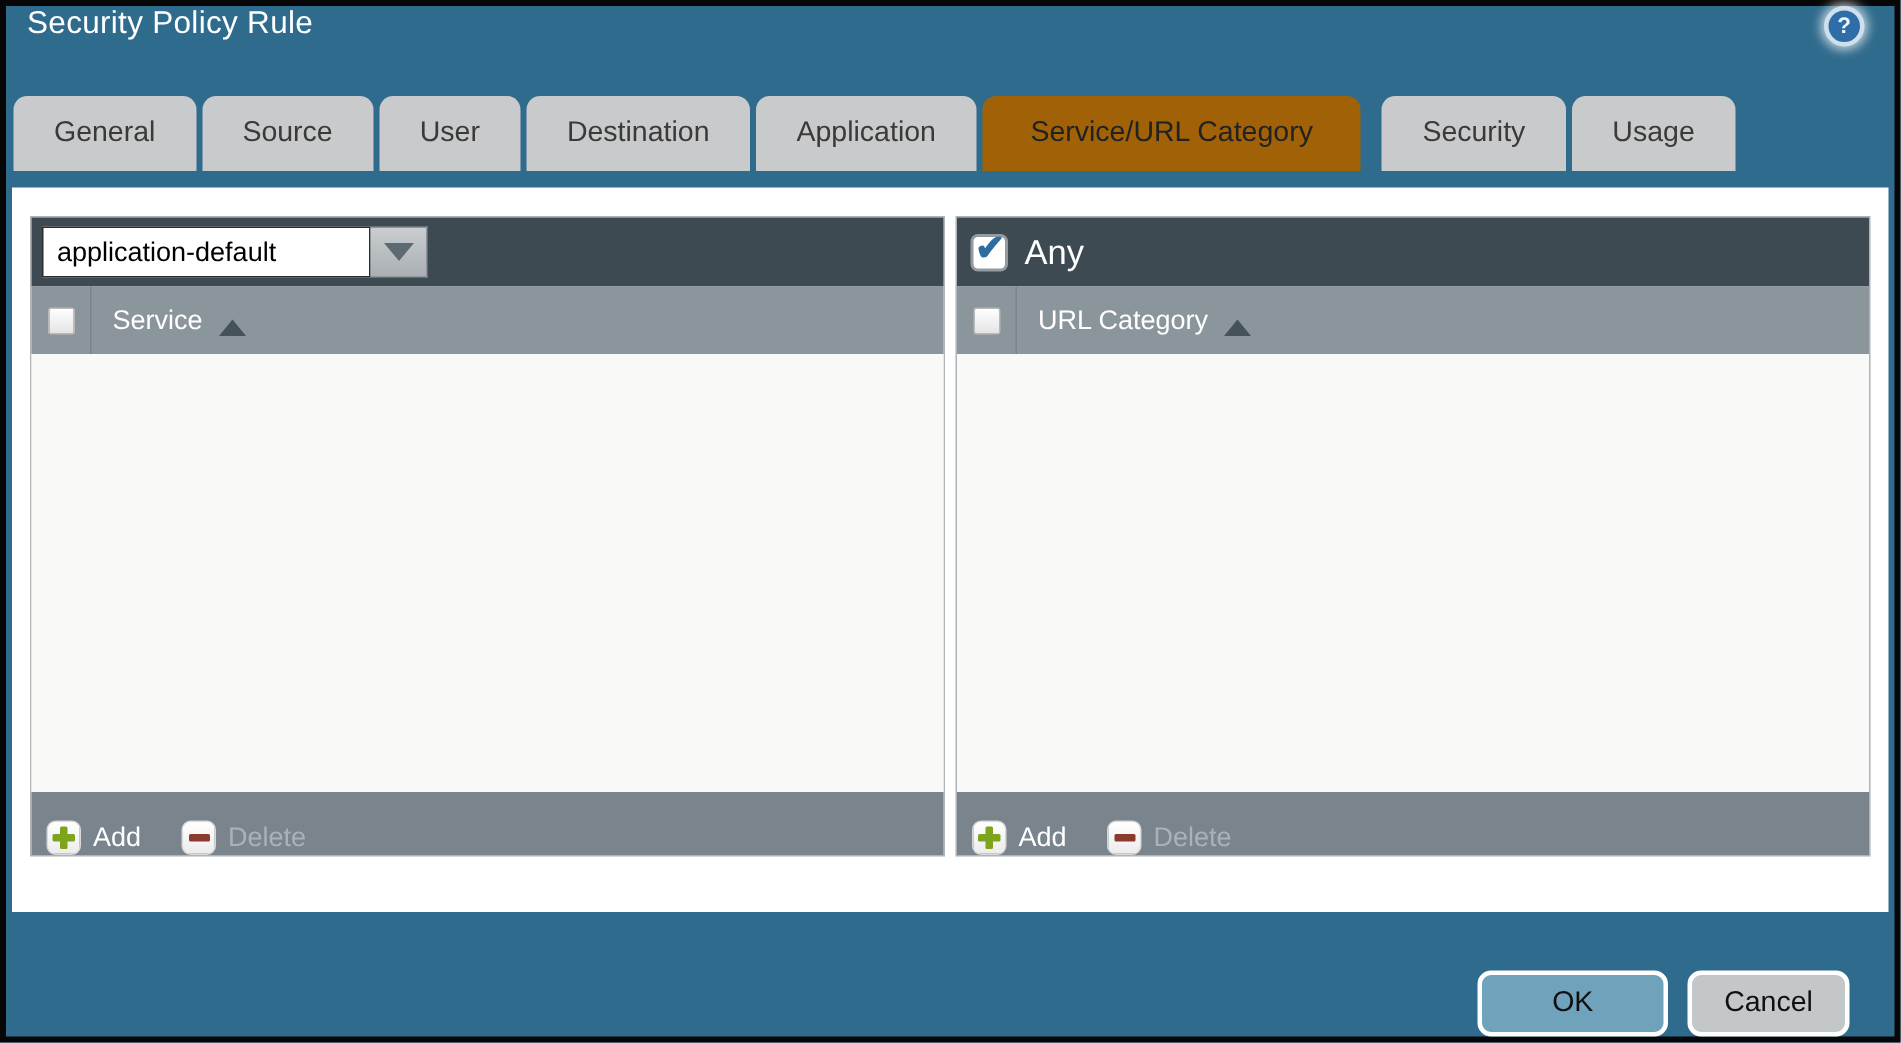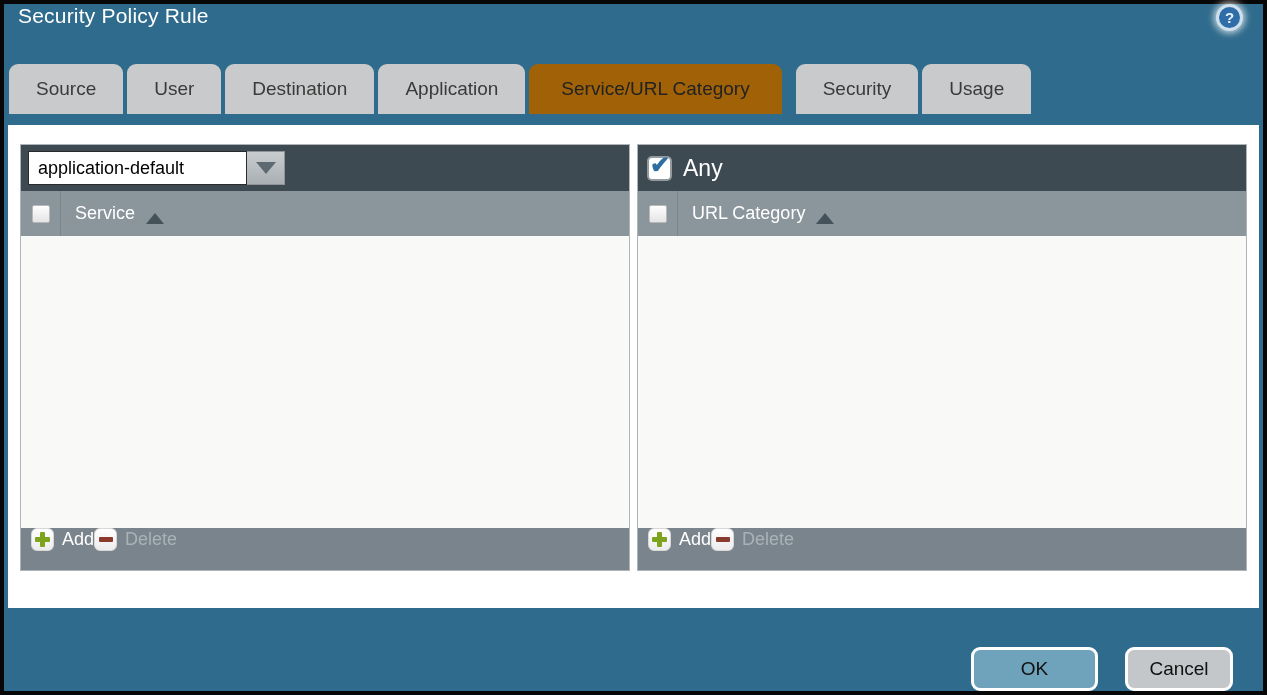--- a/index.html
+++ b/index.html
@@ -132,21 +132,21 @@
     border-right: 9px solid transparent;
     border-bottom: 11px solid #46525A;
   }
 
   .table-body { flex: 1; background: #F9F9F8; }
 
   
   .panel-footer {
     height: 42px; flex: 0 0 42px;
     background: #79848C;
-    display: flex; align-items: flex-start; 
+    display: flex; align-items: flex-end; gap: 27px;
     padding: 0 10px;
   }
   .footer-btn { display: flex; align-items: center; gap: 8px; cursor: pointer; }
   .footer-btn .label { color: #FFFFFF; font-size: 18px; }
   .footer-btn.disabled .label { color: #A9B2B8; cursor: default; }
   .icon-box {
     width: 23px; height: 23px;
     background: linear-gradient(#FFFFFF, #ECECEC);
     border-radius: 6px;
     border: 1px solid #D8D8D8;
@@ -158,21 +158,21 @@
     width: 5px; height: 15px; background: #7DA41C; border-radius: 1px;
   }
   .plus::after {
     content: ""; position: absolute; top: 5px; left: 0;
     width: 15px; height: 5px; background: #7DA41C; border-radius: 1px;
   }
   .minus { width: 14px; height: 5px; background: #8B3A2E; border-radius: 1px; }
 
   
   .dialog-footer {
-    display: flex; justify-content: flex-end; gap: 27px;
+    display: flex; justify-content: flex-end; gap: 13px;
     padding: 28px 30px 0 0;
   }
   .btn {
     height: 44px;
     border: 3px solid #FFFFFF; border-radius: 9px;
     font-family: "Liberation Sans", sans-serif;
     font-size: 19px; color: #101010;
     display: flex; align-items: center; justify-content: center;
     cursor: pointer;
   }
@@ -183,20 +183,21 @@
 <body>
 
 <div class="dialog">
 
   <div class="titlebar">
     <span class="title">Security Policy Rule</span>
     <div class="help">?</div>
   </div>
 
   <div class="tabbar">
+    <div class="tab">General</div>
     <div class="tab">Source</div>
     <div class="tab">User</div>
     <div class="tab">Destination</div>
     <div class="tab">Application</div>
     <div class="tab active">Service/URL Category</div>
     <div class="tab">Security</div>
     <div class="tab">Usage</div>
   </div>
 
   <div class="content">

